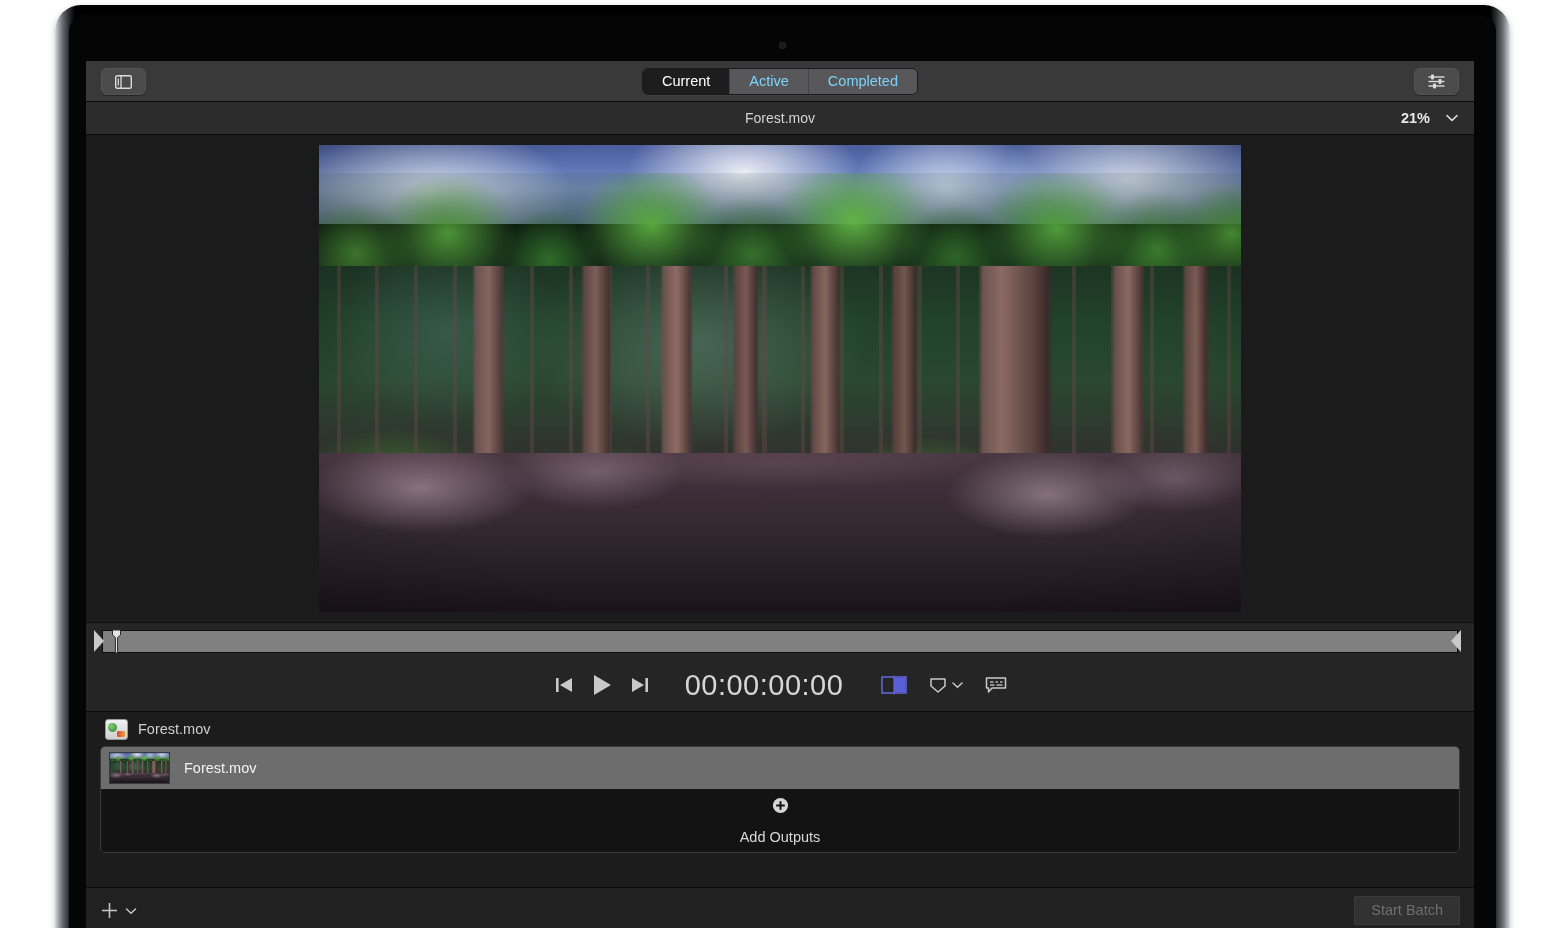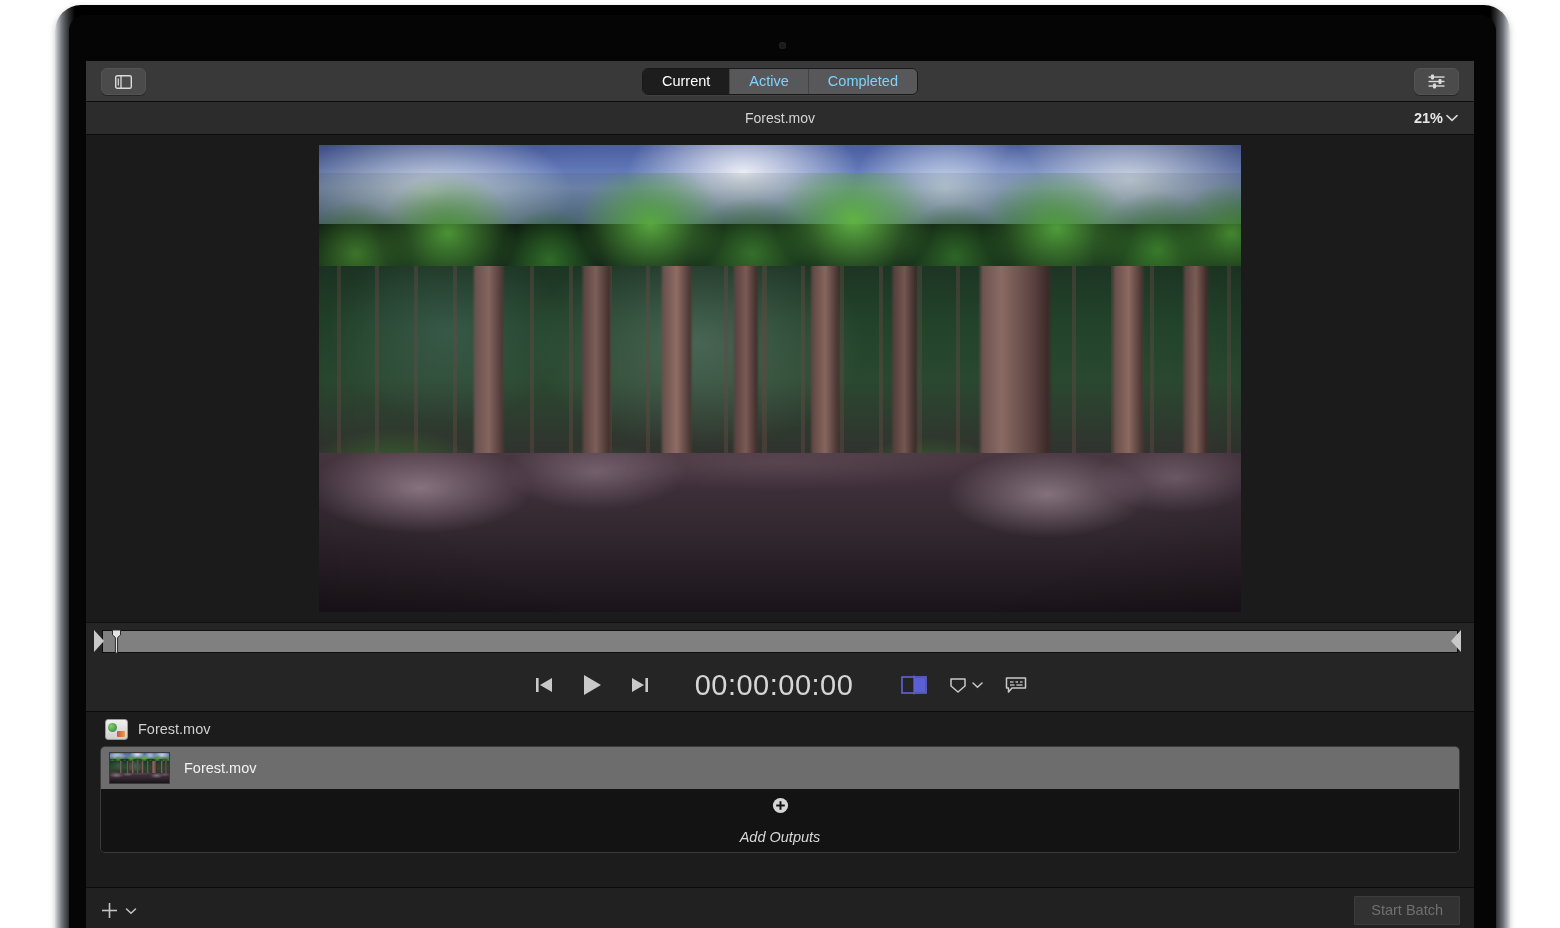--- a/index.html
+++ b/index.html
@@ -133,21 +133,21 @@
     font-size: 14px;
     color: #d4d4d5;
   }
   .zoom-ctl {
     position: absolute;
     right: 16px;
     top: 0;
     height: 32px;
     display: flex;
     align-items: center;
-    gap: 3px;
+    gap: 16px;
     cursor: default;
   }
   .zoom-ctl .zval {
     font-size: 14.5px;
     font-weight: bold;
     color: #e7e7e8;
   }
 
   
   .viewer {
@@ -292,21 +292,21 @@
     height: 52px;
     background: #252526;
     display: flex;
     align-items: center;
     justify-content: center;
     gap: 0;
   }
   .tp-row {
     display: flex;
     align-items: center;
-    gap: 18px;
+    gap: 8px;
   }
   .tp-btn {
     display: flex;
     align-items: center;
     justify-content: center;
     width: 30px;
     height: 30px;
     cursor: default;
   }
   .timecode {
@@ -400,21 +400,20 @@
   }
   .add-outputs {
     height: 63px;
     background: #131314;
     display: flex;
     flex-direction: column;
     align-items: center;
     justify-content: center;
     gap: 15px;
     cursor: default;
-    font-style: italic;
   }
   .add-outputs .ao-label {
     font-size: 14.5px;
     color: #d8d8d9;
   }
 
   
   .bottom-bar {
     position: relative;
     height: 45px;

